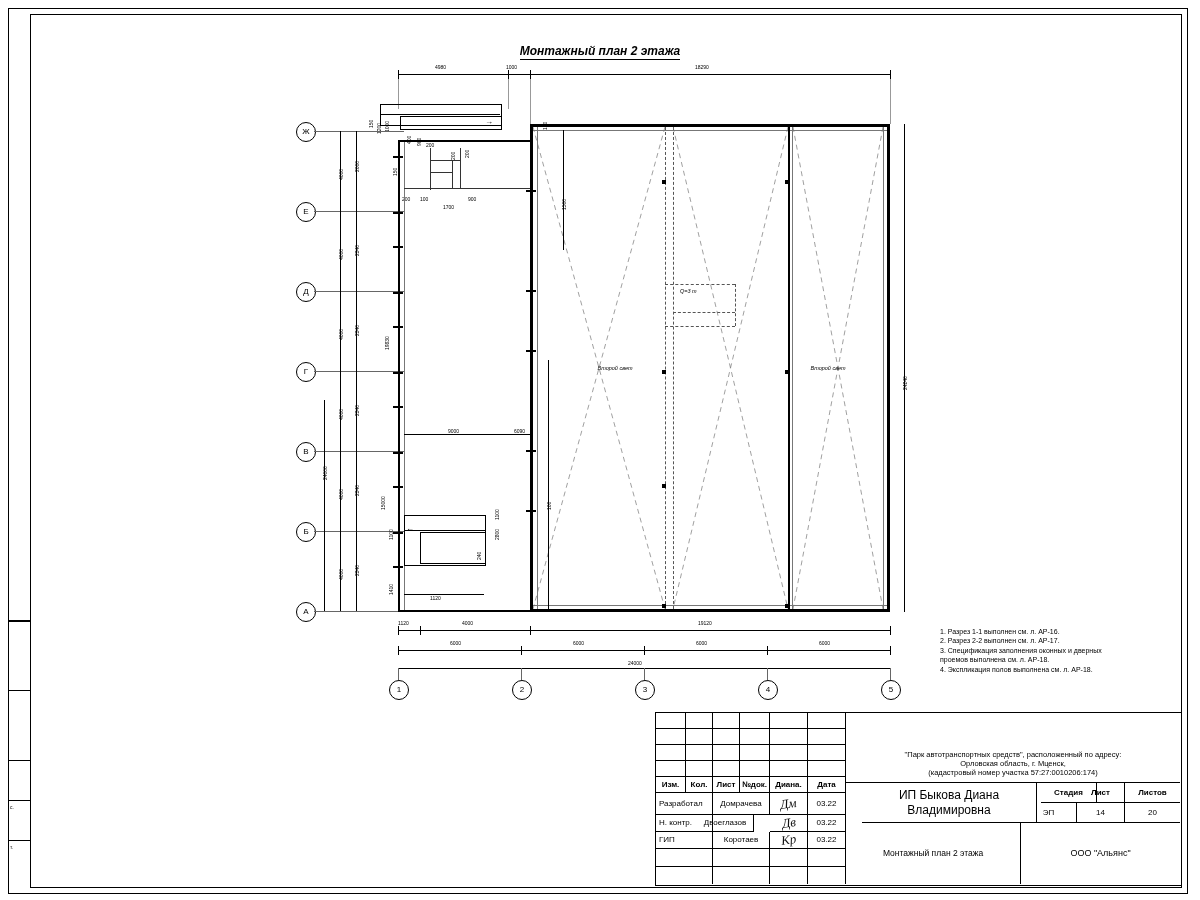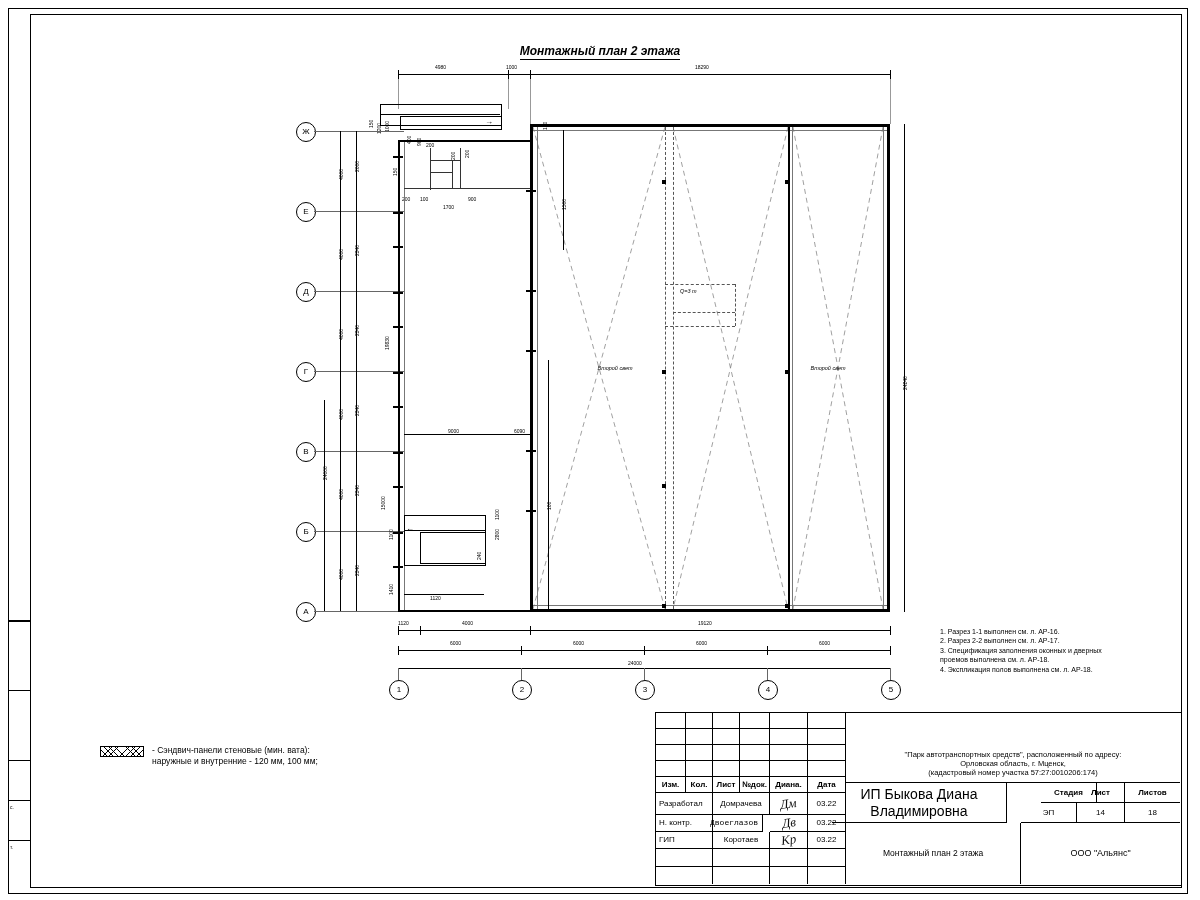--- a/index.html
+++ b/index.html
@@ -305,25 +305,20 @@
     <div class="axis-circle" style="left:601px;top:620px;">5</div>
   </div>
 
   <div class="notes">1. Разрез 1-1 выполнен см. л. АР-16.
 2. Разрез 2-2 выполнен см. л. АР-17.
 3. Спецификация заполнения оконных и дверных
     проемов выполнена см. л. АР-18.
 4. Экспликация полов выполнена см. л. АР-18.</div>
 
   <div class="legend">
-    <div class="legend-row">
-      <div class="swatch-hatch"></div>
-      <div class="legend-text">- Сэндвич-панели стеновые (мин. вата):
-  наружные и внутренние - 120 мм, 100 мм;</div>
-    </div>
   </div>
 
   <div class="tblock">
 
 
     <div class="tb-cell" style="left:190px;top:32px;width:334px;height:38px;border-right:none;font-size:7.5px;white-space:pre-line;">"Парк автотранспортных средств",  расположенный по адресу:
 Орловская область, г. Мценск,
 (кадастровый номер участка 57:27:0010206:174)</div>
 
     <div class="tb-cell" style="left:0;top:0;width:30px;height:16px;"></div>
@@ -362,21 +357,21 @@
     <div class="tb-cell tb-bold" style="left:152px;top:64px;width:38px;height:16px;">Дата</div>
 
     <div class="tb-cell tb-left" style="left:0;top:80px;width:57px;height:22px;">Разработал</div>
     <div class="tb-cell" style="left:57px;top:80px;width:57px;height:22px;">Домрачева</div>
     <div class="tb-cell" style="left:114px;top:80px;width:38px;height:22px;">
         <span class="sig">Дм</span>
       </div>
     <div class="tb-cell" style="left:152px;top:80px;width:38px;height:22px;">03.22</div>
 
     <div class="tb-cell tb-left" style="left:0;top:102px;width:57px;height:17px;">Н. контр.</div>
-    <div class="tb-cell" style="left:50px;top:102px;width:57px;height:17px;font-family:Liberation Mono, monospace;">Двоеглазов</div>
+    <div class="tb-cell" style="left:41px;top:102px;width:57px;height:17px;">Двоеглазов</div>
     <div class="tb-cell" style="left:114px;top:102px;width:38px;height:17px;">
         <span class="sig">Дв</span>
       </div>
     <div class="tb-cell" style="left:152px;top:102px;width:38px;height:17px;">03.22</div>
 
     <div class="tb-cell tb-left" style="left:0;top:119px;width:57px;height:17px;">ГИП</div>
     <div class="tb-cell" style="left:57px;top:119px;width:57px;height:17px;">Коротаев</div>
     <div class="tb-cell" style="left:114px;top:119px;width:38px;height:17px;">
         <span class="sig">Кр</span>
       </div>
@@ -384,28 +379,28 @@
 
     <div class="tb-cell" style="left:0;top:136px;width:57px;height:18px;"></div>
     <div class="tb-cell" style="left:57px;top:136px;width:57px;height:18px;"></div>
     <div class="tb-cell" style="left:114px;top:136px;width:38px;height:18px;"></div>
     <div class="tb-cell" style="left:152px;top:136px;width:38px;height:18px;"></div>
     <div class="tb-cell" style="left:0;top:154px;width:57px;height:17px;border-bottom:none;"></div>
     <div class="tb-cell" style="left:57px;top:154px;width:57px;height:17px;border-bottom:none;"></div>
     <div class="tb-cell" style="left:114px;top:154px;width:38px;height:17px;border-bottom:none;"></div>
     <div class="tb-cell" style="left:152px;top:154px;width:38px;height:17px;border-bottom:none;"></div>
 
-    <div class="tb-cell" style="left:176px;top:70px;width:175px;height:40px;font-size:14px;">ИП Быкова Диана Владимировна</div>
+    <div class="tb-cell" style="left:206px;top:70px;width:175px;height:40px;font-size:12px;">ИП Быкова Диана Владимировна</div>
 
     <div class="tb-cell" style="left:190px;top:110px;width:175px;height:61px;font-size:8.5px;border-bottom:none;">Монтажный план 2 этажа</div>
 
     <div class="tb-cell tb-bold" style="left:385px;top:70px;width:56px;height:20px;">Стадия</div>
     <div class="tb-cell tb-bold" style="left:421px;top:70px;width:48px;height:20px;">Лист</div>
     <div class="tb-cell tb-bold" style="left:469px;top:70px;width:55px;height:20px;border-right:none;">Листов</div>
 
     <div class="tb-cell" style="left:365px;top:90px;width:56px;height:20px;">ЭП</div>
     <div class="tb-cell" style="left:421px;top:90px;width:48px;height:20px;">14</div>
-    <div class="tb-cell" style="left:469px;top:90px;width:55px;height:20px;border-right:none;">18</div>
+    <div class="tb-cell" style="left:469px;top:90px;width:55px;height:20px;border-right:none;">20</div>
 
     <div class="tb-cell" style="left:365px;top:110px;width:159px;height:61px;border-right:none;border-bottom:none;font-size:9px;">ООО "Альянс"</div>
   </div>
 
 </div>
 
 </body></html>

